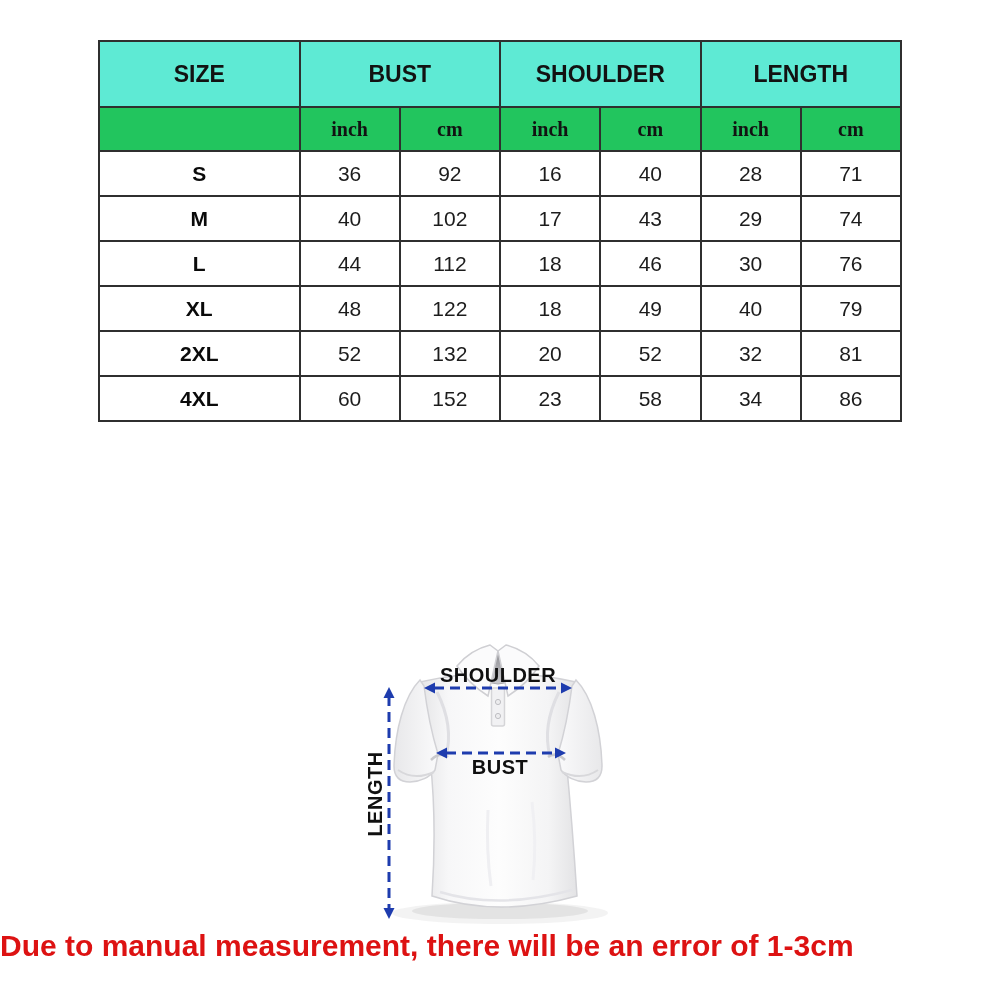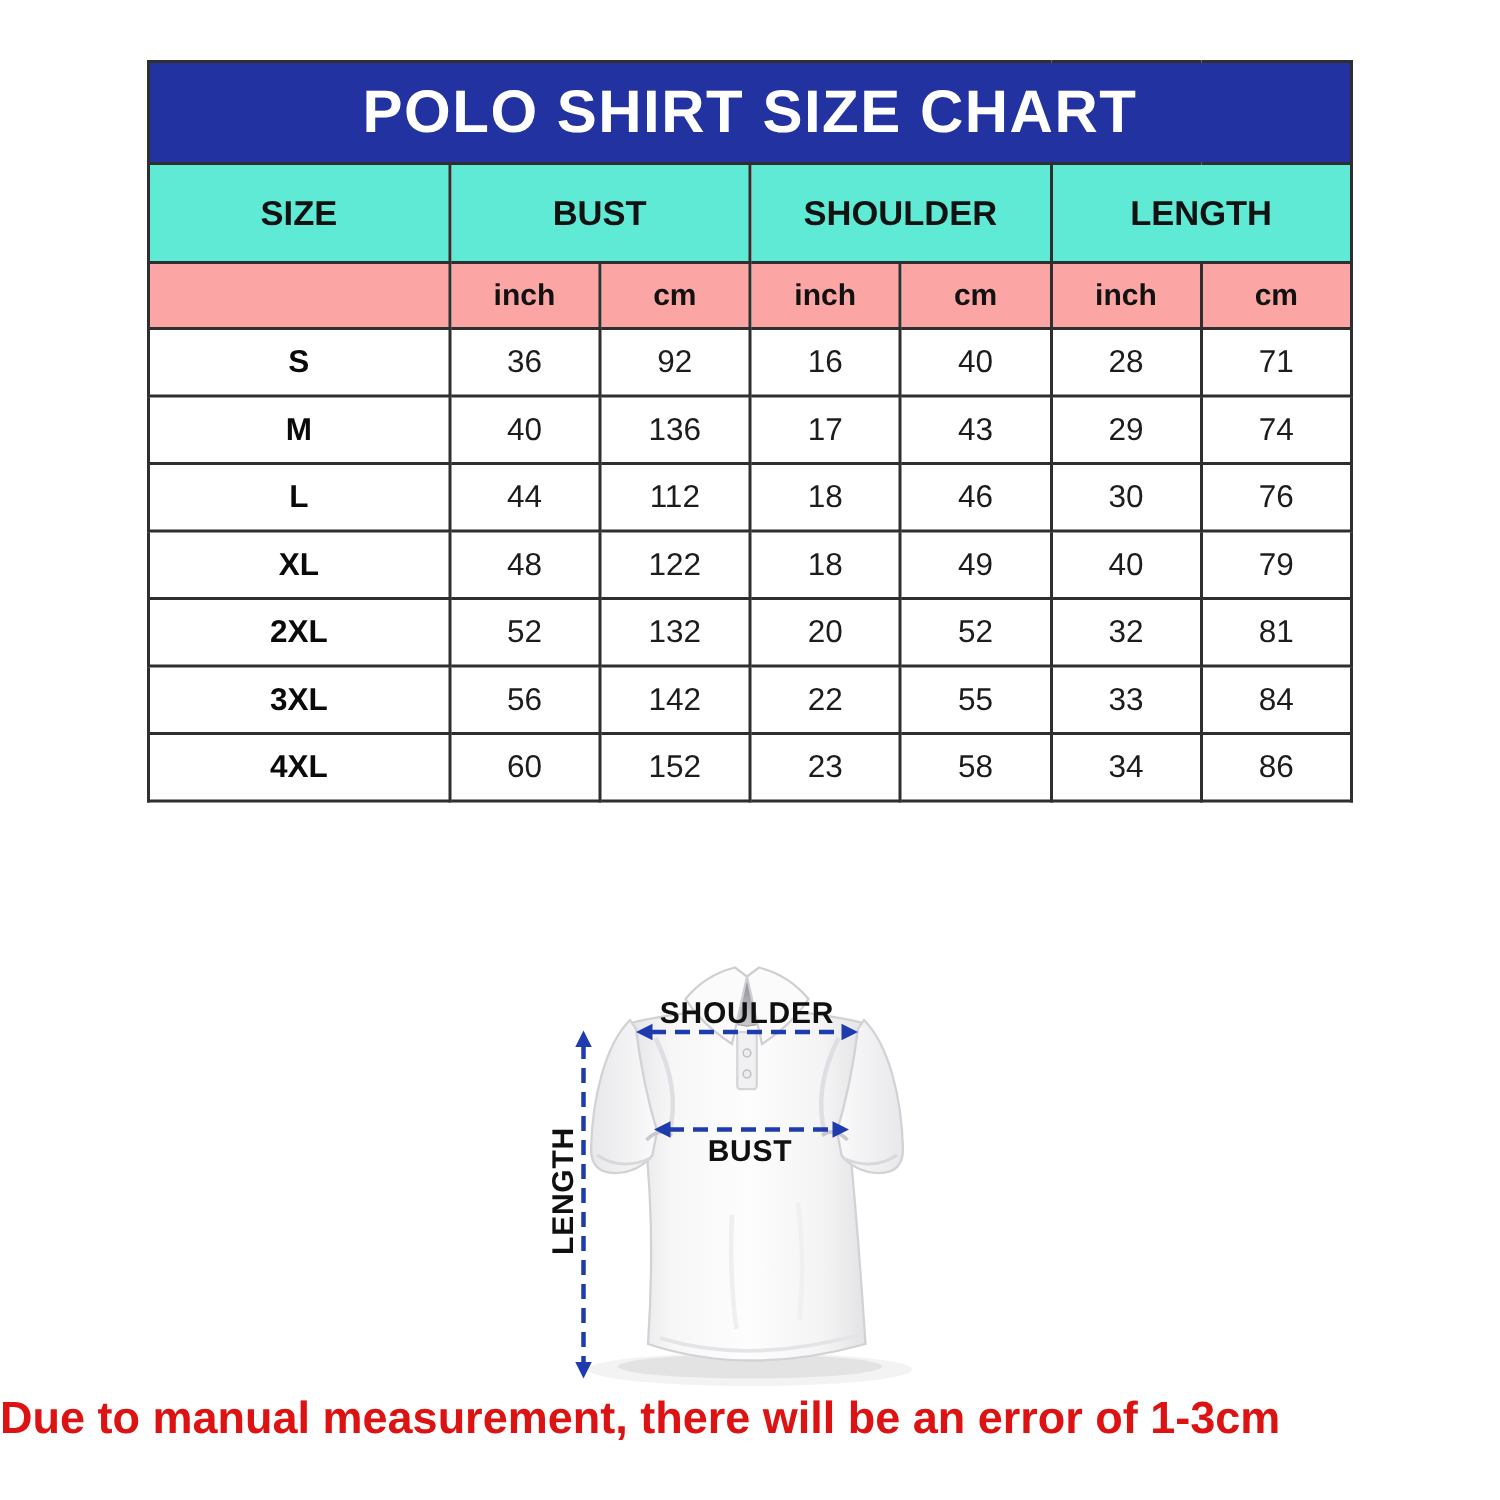--- a/index.html
+++ b/index.html
@@ -28,23 +28,23 @@
     letter-spacing:1px;
     height:66px;
     border:2px solid #161616;
   }
   .group-row th {
     background:#5eead4;
     font-size:23px; font-weight:bold;
     height:64px; color:#121212;
   }
   .units-row td {
-    background:#fca5a5;
+    background:#22c55e;
     font-size:20px; font-weight:bold;
-    height:42px; color:#121212;
+    height:42px; color:#121212;font-family:Liberation Serif, serif;
   }
   .data-row td {
     background:#ffffff;
     font-size:21px; font-weight:normal;
     height:43px; color:#1c1c1c;
   }
   .data-row td.size-cell { font-weight:bold; color:#0a0a0a; }
 
   
   .diagram { position:absolute; left:340px; top:630px; width:360px; height:320px; }
@@ -71,23 +71,20 @@
     <colgroup>
       <col style="width:25%">
       <col style="width:12.5%">
         <col style="width:12.5%">
       <col style="width:12.5%">
         <col style="width:12.5%">
       <col style="width:12.5%">
         <col style="width:12.5%">
     </colgroup>
     <tbody>
-      <tr>
-        <td class="title-cell" colspan="7">POLO SHIRT SIZE CHART</td>
-      </tr>
       <tr class="group-row">
         <th>SIZE</th>
         <th colspan="2">BUST</th>
         <th colspan="2">SHOULDER</th>
         <th colspan="2">LENGTH</th>
       </tr>
       <tr class="units-row">
         <td></td>
         <td>inch</td>
         <td>cm</td>
@@ -102,21 +99,21 @@
         <td>36</td>
         <td>92</td>
         <td>16</td>
         <td>40</td>
         <td>28</td>
         <td>71</td>
       </tr>
       <tr class="data-row">
         <td class="size-cell">M</td>
         <td>40</td>
-        <td>136</td>
+        <td>102</td>
         <td>17</td>
         <td>43</td>
         <td>29</td>
         <td>74</td>
       </tr>
       <tr class="data-row">
         <td class="size-cell">L</td>
         <td>44</td>
         <td>112</td>
         <td>18</td>
@@ -134,29 +131,20 @@
         <td>79</td>
       </tr>
       <tr class="data-row">
         <td class="size-cell">2XL</td>
         <td>52</td>
         <td>132</td>
         <td>20</td>
         <td>52</td>
         <td>32</td>
         <td>81</td>
-      </tr>
-      <tr class="data-row">
-        <td class="size-cell">3XL</td>
-        <td>56</td>
-        <td>142</td>
-        <td>22</td>
-        <td>55</td>
-        <td>33</td>
-        <td>84</td>
       </tr>
       <tr class="data-row">
         <td class="size-cell">4XL</td>
         <td>60</td>
         <td>152</td>
         <td>23</td>
         <td>58</td>
         <td>34</td>
         <td>86</td>
       </tr>

